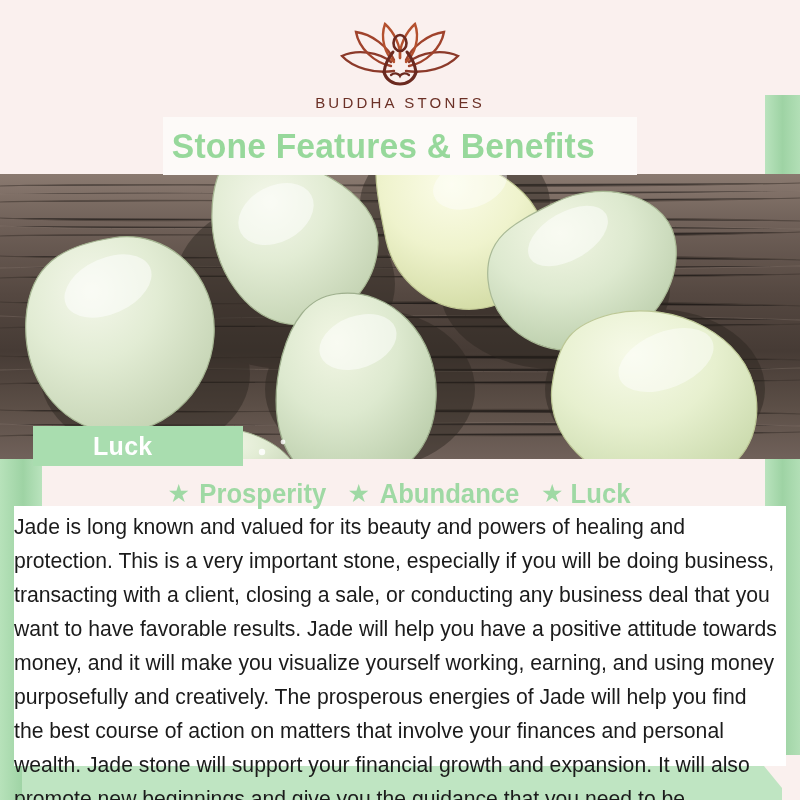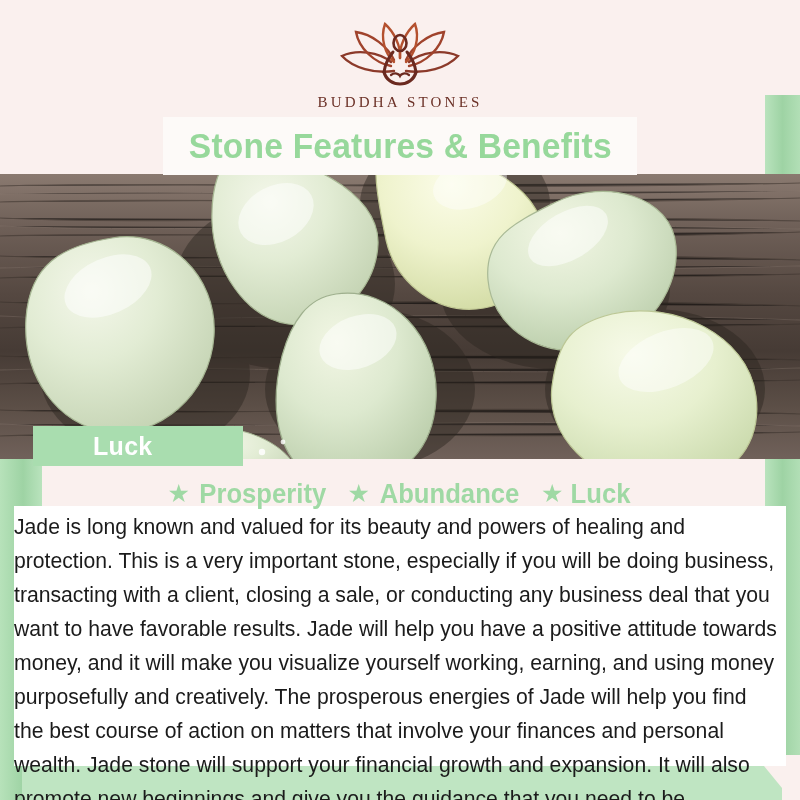--- a/index.html
+++ b/index.html
@@ -39,31 +39,31 @@
   }
 
   
   #logo-block{
     position:absolute;left:0;top:16px;width:800px;
     text-align:center;
   }
   #logo-mark{display:block;margin:0 auto;}
   #logo-wordmark{
     display:block;margin:6px auto 0;
-    font-family:Liberation Serif, serif;
+    font-family:Liberation Sans, sans-serif;
     font-size:15px;letter-spacing:3.2px;
     color:#6b3026;font-weight:400;
   }
 
   
   #title-card{
     position:absolute;left:163px;top:117px;
     width:474px;height:58px;
     background:#fdfaf8;
-    display:flex;align-items:center;justify-content:center;
+    display:flex;align-items:center;justify-content:flex-start;
     z-index:6;
   }
   #title-text{
     font-family:"Liberation Sans Narrow","Liberation Sans",sans-serif;
     font-weight:bold;
     font-size:35px;
     letter-spacing:.2px;
     color:#97d89b;
     white-space:nowrap;
     transform:scaleX(.96);

